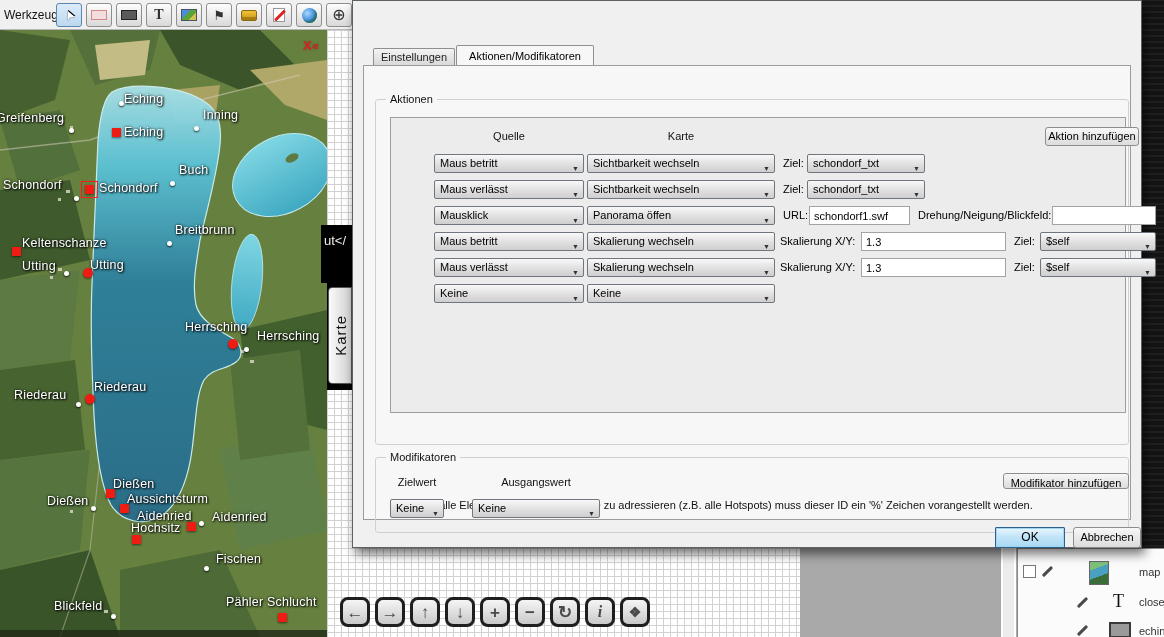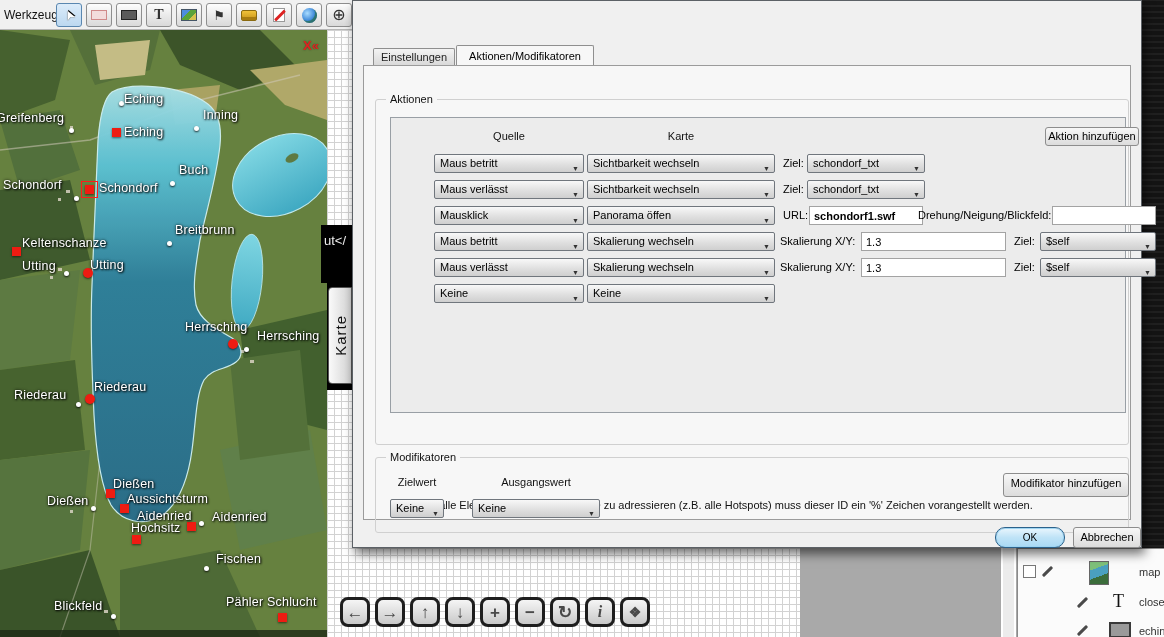--- a/index.html
+++ b/index.html
@@ -124,23 +124,23 @@
     font-size:11px;line-height:17px;white-space:nowrap;overflow:hidden;}
   .combo::after{content:"▼";position:absolute;right:4px;top:5px;font-size:7px;color:#333;}
   .tin{position:absolute;height:19px;border:1px solid #a3a3a3;background:#fff;font-size:11px;
     padding:0 4px;font-family:"Liberation Sans",sans-serif;color:#000;}
   .act-row{position:absolute;left:0;width:736px;height:19px;}
   .act-row .flabel{position:absolute;top:3px;font-size:11px;color:#000;white-space:nowrap;}
   .combo.src{left:43px;width:150px;}
   .combo.act{left:196px;width:188px;}
   .note-text{position:absolute;left:43px;top:399px;width:710px;font-size:11px;color:#111;}
 
-  .ok-btn{position:absolute;left:642px;top:526px;width:70px;height:21px;border:1px solid #2c628b;border-radius:10px;
+  .ok-btn{position:absolute;left:642px;top:526px;width:70px;height:21px;border:1px solid #2c628b;border-radius:1px;
     background:linear-gradient(#eaf6fd,#bfe3f7 50%,#a9d9f4);box-shadow:inset 0 0 0 1px #9fd5f2;
-    font-size:10px;text-align:center;line-height:19px;}
+    font-size:12px;text-align:center;line-height:19px;}
   .cancel-btn{position:absolute;left:720px;top:526px;width:68px;height:21px;line-height:19px;}
 </style>
 </head>
 <body>
 
 <div class="app">
 
   <div class="grid-bg"></div>
   <div class="gray-bg"></div>
   <div class="splitter"></div>
@@ -364,21 +364,21 @@
           <div class="combo src"><span>Maus verlässt</span></div>
           <div class="combo act"><span>Sichtbarkeit wechseln</span></div>
           <span class="flabel" style="left:392px">Ziel:</span>
           <div class="combo" style="left:416px;width:118px"><span>schondorf_txt</span></div>
         </div>
 
         <div class="act-row" style="top:88px">
           <div class="combo src"><span>Mausklick</span></div>
           <div class="combo act"><span>Panorama öffen</span></div>
           <span class="flabel" style="left:392px">URL:</span>
-          <input class="tin" style="left: 418px; width: 114px; font-weight: bold;" value="schondorf1.swf">
+          <input class="tin" style="left: 418px; width: 101px;" value="schondorf1.swf">
           <span class="flabel" style="left:527px">Drehung/Neigung/Blickfeld:</span>
           <input class="tin" style="left: 661px; width: 104px;" value="">
         </div>
 
         <div class="act-row" style="top:114px">
           <div class="combo src"><span>Maus betritt</span></div>
           <div class="combo act"><span>Skalierung wechseln</span></div>
           <span class="flabel" style="left:389px">Skalierung X/Y:</span>
           <input class="tin" style="left: 470px; width: 145px;" value="1.3">
           <span class="flabel" style="left:623px">Ziel:</span>
@@ -399,21 +399,21 @@
           <div class="combo act"><span>Keine</span></div>
         </div>
       </div>
       <div class="note-text">Um alle Elemente mit der gleichen ID zu adressieren (z.B. alle Hotspots) muss dieser ID ein '%' Zeichen vorangestellt werden.</div>
     </div>
 
     <div class="groupbox gb-mods">
       <span class="group-label">Modifikatoren</span>
       <span class="col-hdr" style="left:14px;top:18px;width:54px">Zielwert</span>
       <span class="col-hdr" style="left:96px;top:18px;width:128px">Ausgangswert</span>
-      <div class="btn" style="left:627px;top:15px;width:126px;height:24px;line-height:18px">Modifikator hinzufügen</div>
+      <div class="btn" style="left:627px;top:15px;width:126px;height:16px;line-height:18px">Modifikator hinzufügen</div>
       <div class="combo" style="left:14px;top:41px;width:54px"><span>Keine</span></div>
       <div class="combo" style="left:96px;top:41px;width:128px"><span>Keine</span></div>
     </div>
 
     <div class="ok-btn">OK</div>
     <div class="btn cancel-btn">Abbrechen</div>
   </div>
 </div>
 
 </body></html>

